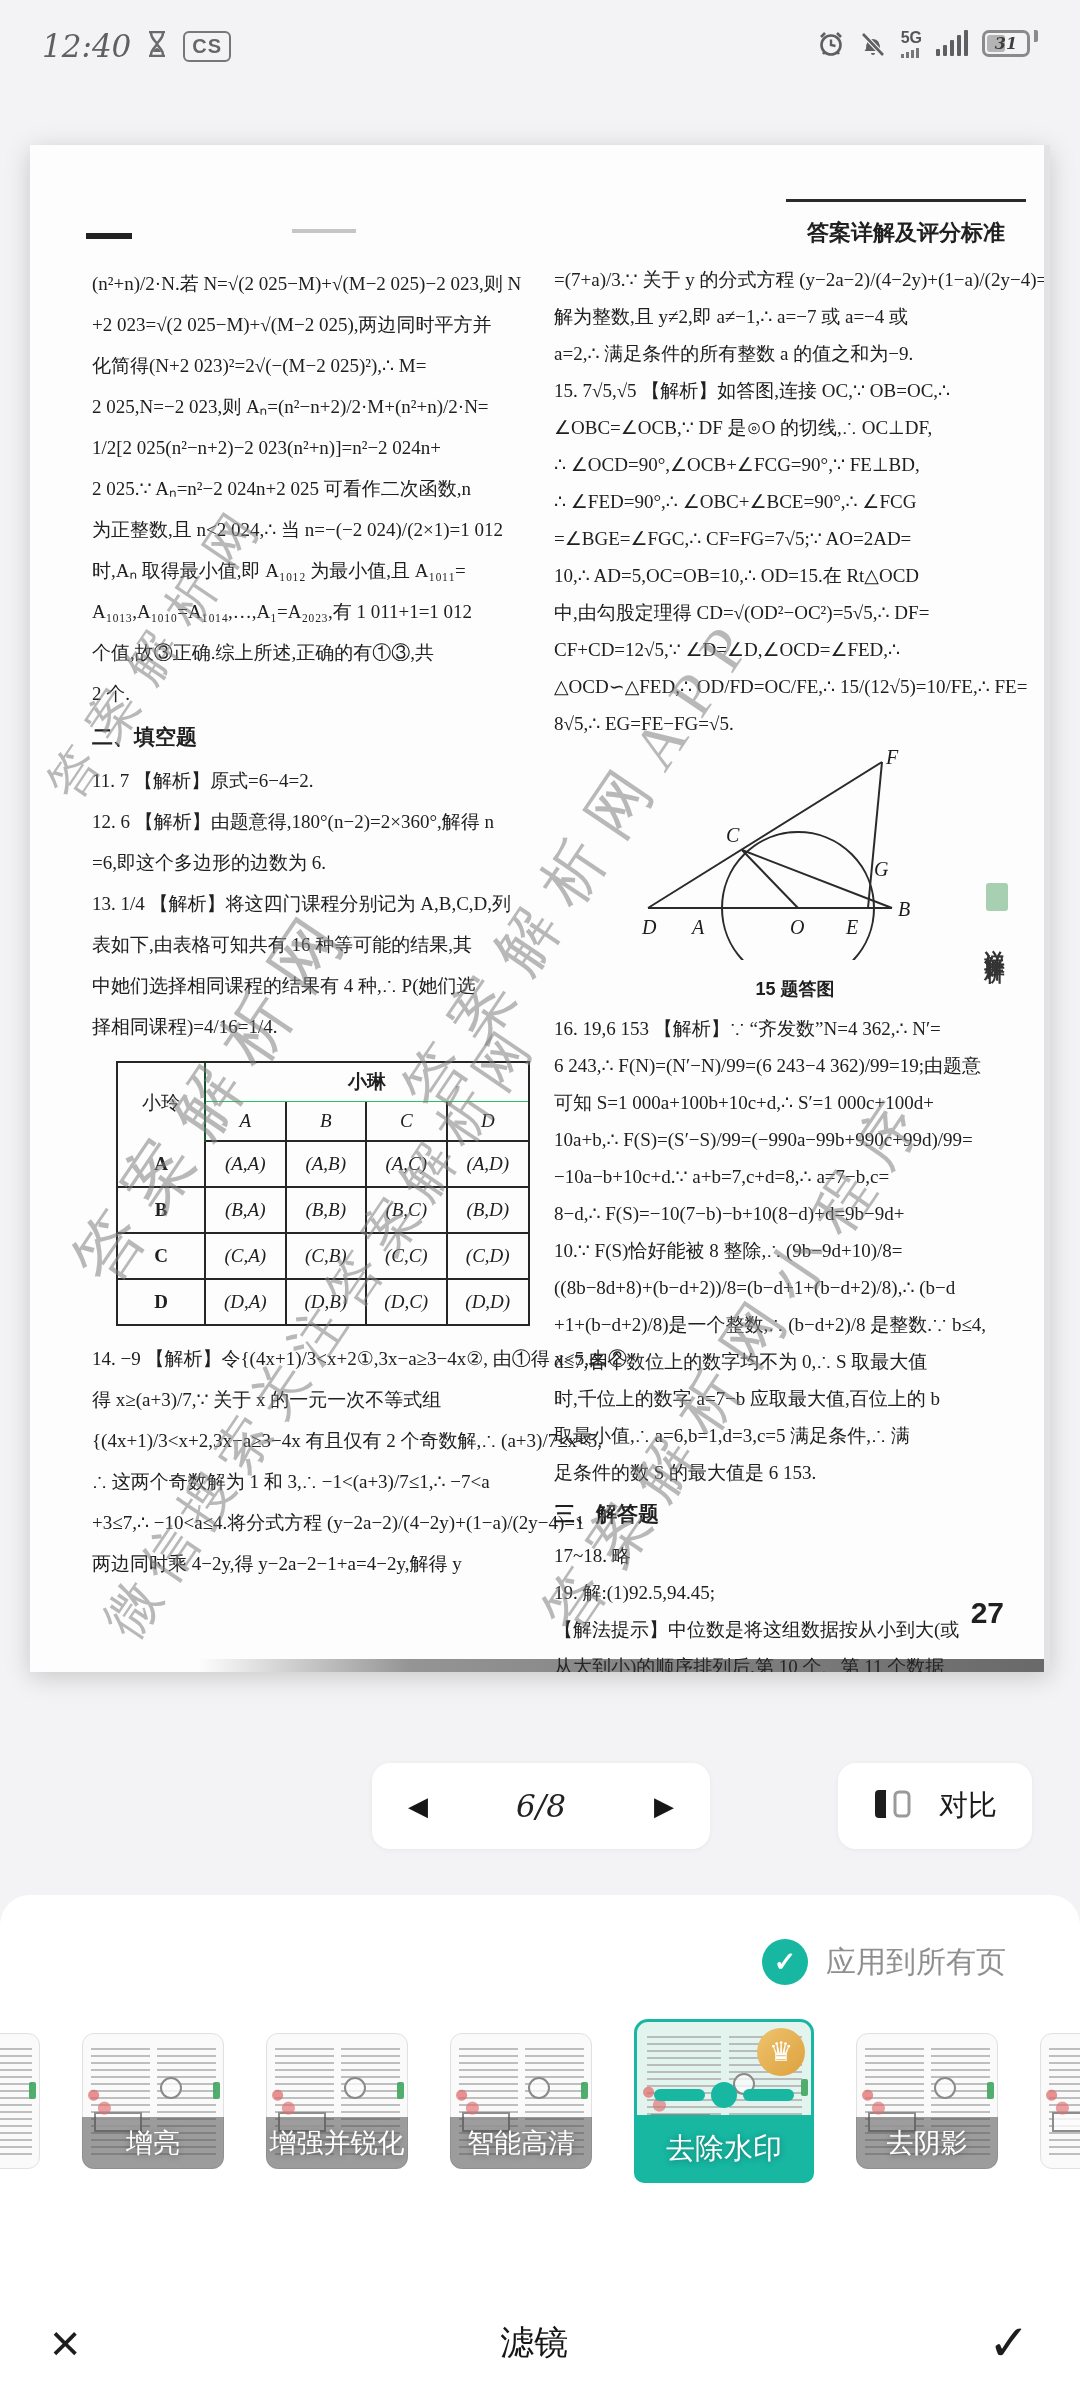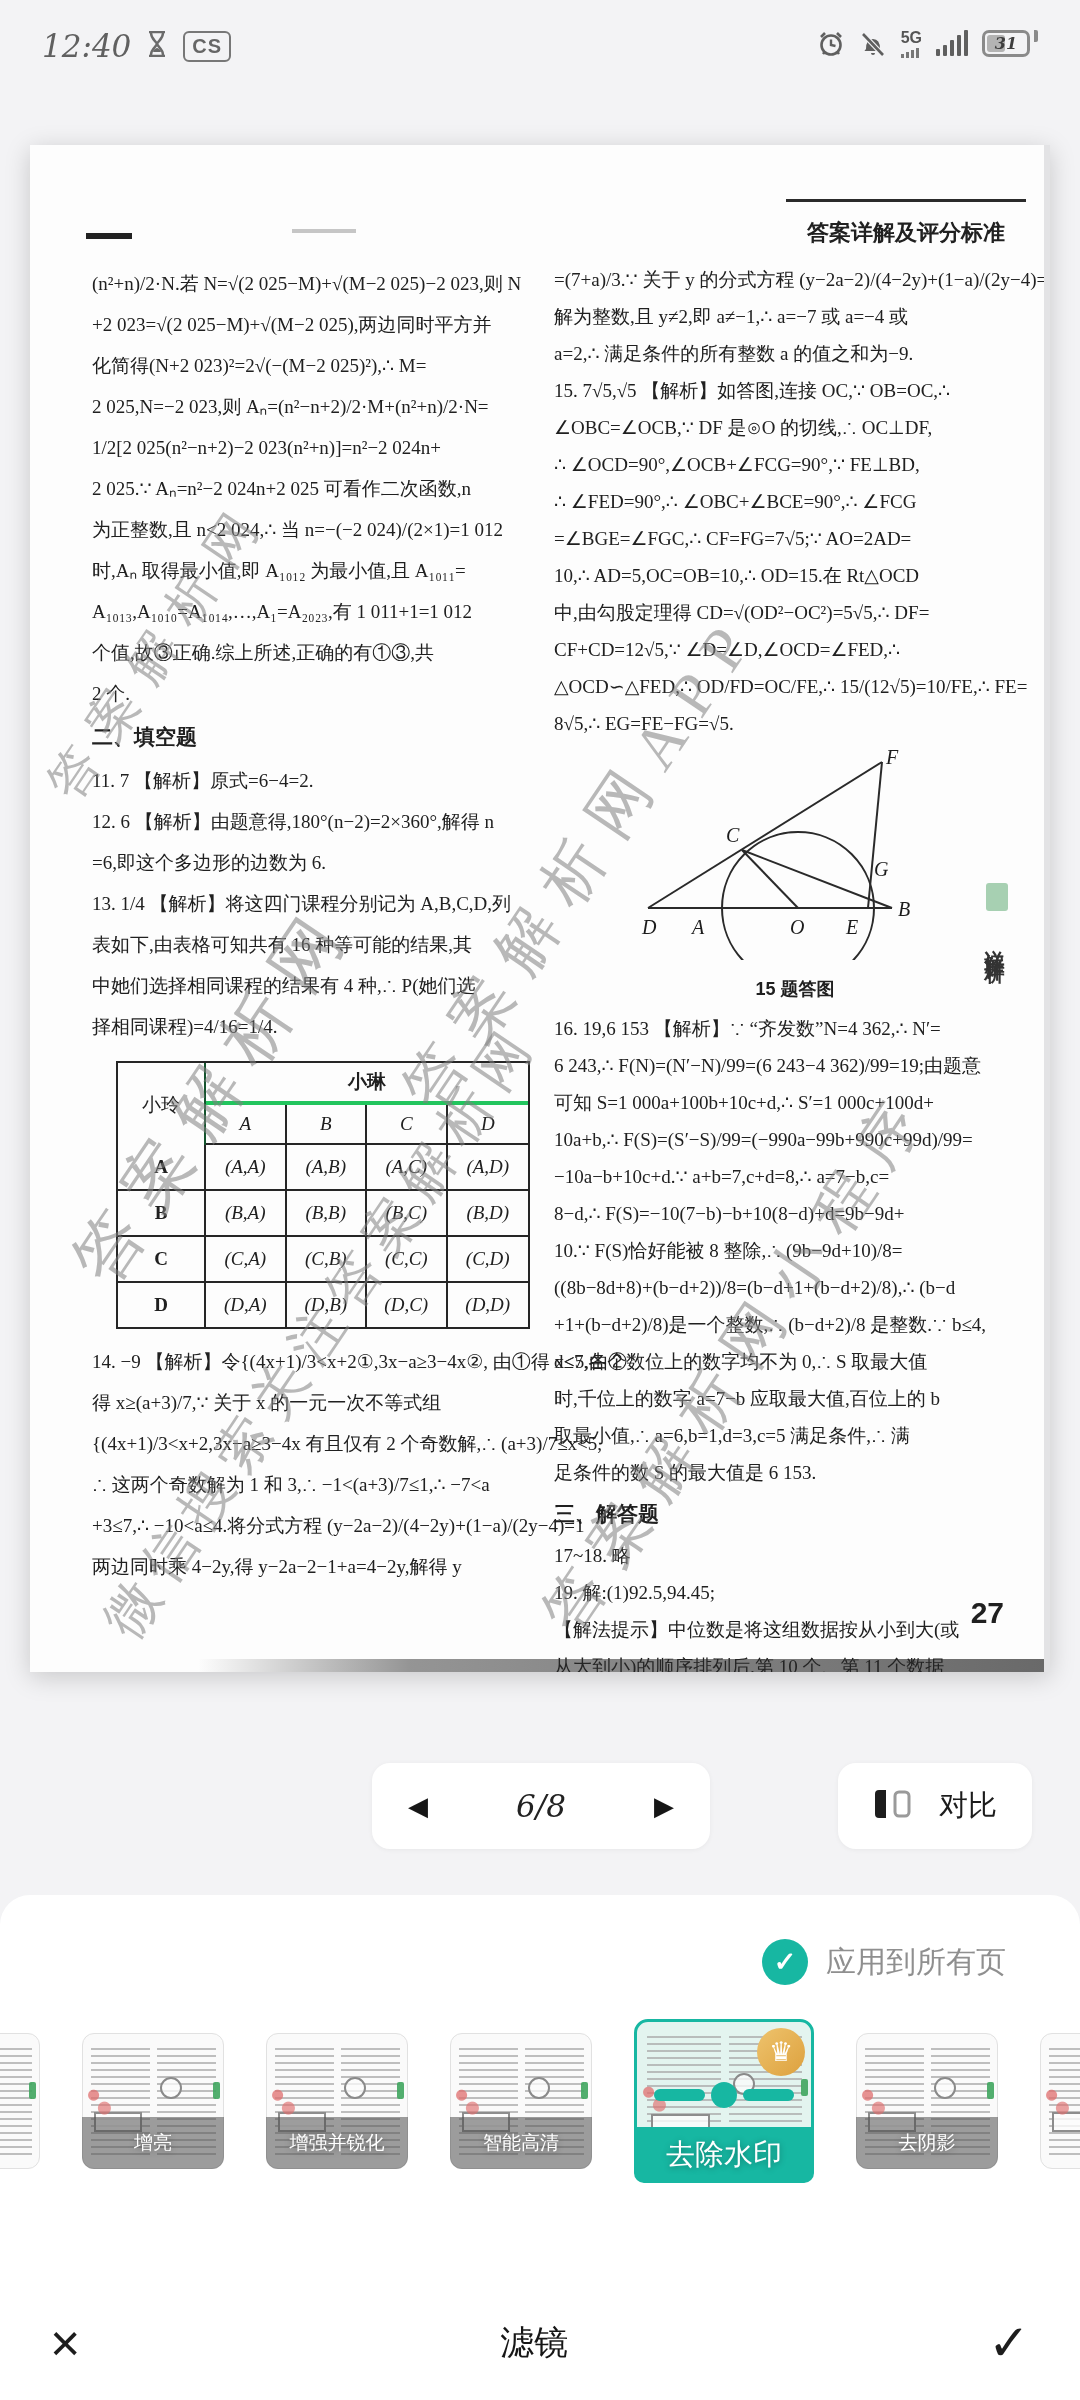--- a/index.html
+++ b/index.html
@@ -29,21 +29,21 @@
   .colL{position:absolute;left:62px;top:118px;width:460px;font-size:19px;line-height:41px;}
   .colR{position:absolute;left:524px;top:54px;width:482px;font-size:19px;line-height:37px;}
   .ln{white-space:nowrap;}
   .sec{font-weight:bold;font-family:"Liberation Sans",sans-serif;font-size:21px;line-height:46px;white-space:nowrap;}
   .doc-head{margin-left:232px;width:240px;border-top:3px solid #2b2b2b;padding-top:12px;text-align:center;font-weight:bold;font-size:22px;font-family:"Liberation Sans",sans-serif;margin-bottom:10px;white-space:nowrap;}
 
   
   .gtable{width:414px;margin:14px 0 12px 24px;border:2px solid #262626;text-align:center;font-size:19px;}
   .g-top{display:grid;grid-template-columns:88px 1fr;}
   .g-xl{border-right:2px solid #14532d;display:flex;align-items:center;justify-content:center;font-weight:normal;}
-  .g-xlin{border-bottom:4px solid #22c55e;line-height:38px;font-weight:bold;}
+  .g-xlin{border-bottom:1px solid #22c55e;line-height:38px;font-weight:bold;}
   .g-letters{display:grid;grid-template-columns:repeat(4,1fr);}
   .g-letters .cell{border-bottom:2px solid #262626;border-right:2px solid #262626;line-height:38px;font-style:italic;}
   .g-letters .cell:last-child{border-right:none;}
   .trow{display:grid;grid-template-columns:88px repeat(4,1fr);}
   .trow .cell{border-right:2px solid #262626;border-bottom:2px solid #262626;line-height:44px;font-style:italic;}
   .trow .cell:last-child{border-right:none;}
   .g-rows .trow:last-child .cell{border-bottom:none;}
 
   
   .figwrap{width:100%;text-align:center;margin:6px 0 4px 0;}
@@ -82,26 +82,26 @@
   .thumb.edge-l{margin-left:-120px;}
   .thumb.edge-r{margin-right:-120px;}
   .mini{position:absolute;inset:0;background:#fafafa;border:1px solid #e1e1e1;border-radius:12px;overflow:hidden;}
   .mcolL,.mcolR{position:absolute;top:9px;bottom:9px;width:42%;background:repeating-linear-gradient(to bottom,transparent 0 5px,#aaa 5px 7px);opacity:.75;}
   .mcolL{left:6%;}.mcolR{right:5%;}
   .mcircle{position:absolute;left:55%;top:32%;width:22px;height:22px;border:2px solid #8a8a8a;border-radius:50%;background:rgba(252,252,252,.75);}
   .mtableicon{position:absolute;left:8%;top:58%;width:34%;height:15%;border:2px solid #8d8d8d;background:rgba(252,252,252,.8);}
   .mstamp{position:absolute;left:1%;top:38%;width:30px;height:34px;background:radial-gradient(circle at 32% 30%,rgba(224,110,110,.75) 0 5px,transparent 6px),radial-gradient(circle at 68% 68%,rgba(224,110,110,.65) 0 6px,transparent 7px);}
   .mtab{position:absolute;right:3px;top:36%;width:7px;height:17px;background:#3fa55e;border-radius:2px;opacity:.9;}
   .mband{position:absolute;left:0;right:0;bottom:0;height:52px;display:flex;align-items:center;justify-content:center;z-index:3;background:rgba(78,78,78,.55);border-radius:0 0 12px 12px;}
-  .mlabel{white-space:nowrap;color:#fff;font-size:19px;text-shadow:0 1px 6px rgba(0,0,0,.35);}
+  .mlabel{white-space:nowrap;color:#fff;font-size:27px;text-shadow:0 1px 6px rgba(0,0,0,.35);}
   .mslider{display:none;}
   .crown{display:none;}
   .thumb.selected{width:180px;height:164px;}
   .thumb.selected .mini{background:#e3f4ef;border:3px solid var(--teal);border-radius:14px;}
-  .thumb.selected .mband{background:var(--teal);height:56px;border-radius:0 0 10px 10px;}
+  .thumb.selected .mband{background:var(--teal);height:68px;border-radius:0 0 10px 10px;}
   .thumb.selected .mlabel{font-size:29px;}
   .thumb.selected .mslider{display:flex;position:absolute;left:10%;right:10%;top:38%;height:26px;align-items:center;gap:6px;z-index:2;}
   .sbar{flex:1;height:12px;background:var(--teal);border-radius:6px;}
   .sdot{width:26px;height:26px;border-radius:50%;background:var(--teal);flex:none;}
   .thumb.selected .crown{display:flex;position:absolute;right:6px;top:6px;width:48px;height:48px;border-radius:50%;background:linear-gradient(135deg,#eec36d,#dda13e);color:#fff;align-items:center;justify-content:center;font-size:27px;z-index:4;}
 
   
   .bottombar{position:absolute;left:0;top:2285px;width:1080px;height:115px;background:#fff;display:flex;align-items:center;justify-content:space-between;padding:0 50px;}
   .x-btn{font-size:52px;color:#1d1d1d;line-height:1;}
   .bar-title{font-size:34px;color:#161616;}

